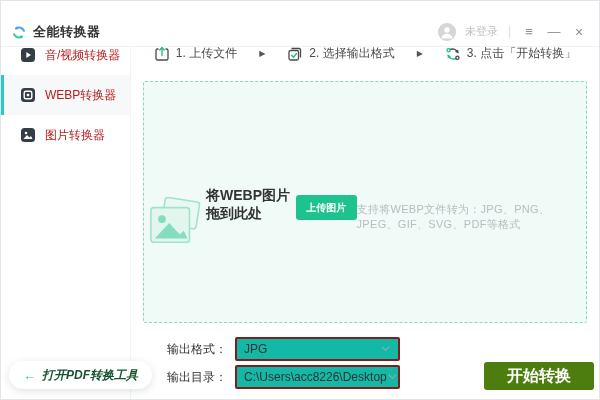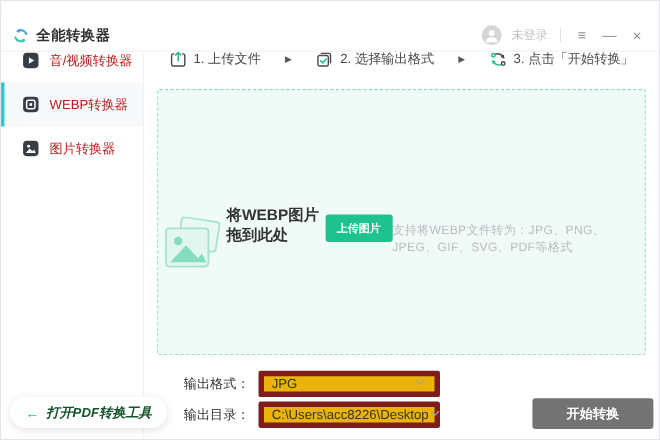--- a/index.html
+++ b/index.html
@@ -52,27 +52,27 @@
     display:flex;align-items:center;justify-content:center;
   }
   .dz-hint{margin-top:30px;font-size:11px;color:#b6bdc3;letter-spacing:.3px;}
 
   
   .out-row{position:absolute;left:12px;display:flex;align-items:center;height:24px;margin-left:24px;}
   .out-row.format{top:306px;}
   .out-row.dir{top:334px;}
   .out-label{font-size:12px;color:#333;margin-right:8px;}
   .select-box{
-    width:165px;height:24px;border:5px solid #7f1d1d;border-radius:2px;background:#eab308;
+    width:165px;height:24px;border:2px solid #7f1d1d;border-radius:2px;background:#14b8a6;
     display:flex;align-items:center;justify-content:space-between;padding:0 7px;cursor:pointer;
   }
   .select-value{font-size:12px;color:#333;white-space:nowrap;}
   .start-btn{
     position:absolute;right:5px;top:331px;width:110px;height:28px;
-    background:#737373;color:#fff;font-size:12px;font-weight:bold;
+    background:#4d7c0f;color:#fff;font-size:16px;font-weight:bold;
     border:none;border-radius:3px;display:flex;align-items:center;justify-content:center;
   }
 
   
   .pdf-pill{
     position:absolute;left:8px;top:360px;height:28px;padding:0 14px;
     background:#fff;border-radius:15px;box-shadow:0 2px 8px rgba(40,60,70,.15);
     display:flex;align-items:center;gap:6px;cursor:pointer;z-index:6;
   }
   .pdf-arrow{color:#2bc7b0;font-size:13px;font-weight:bold;}

